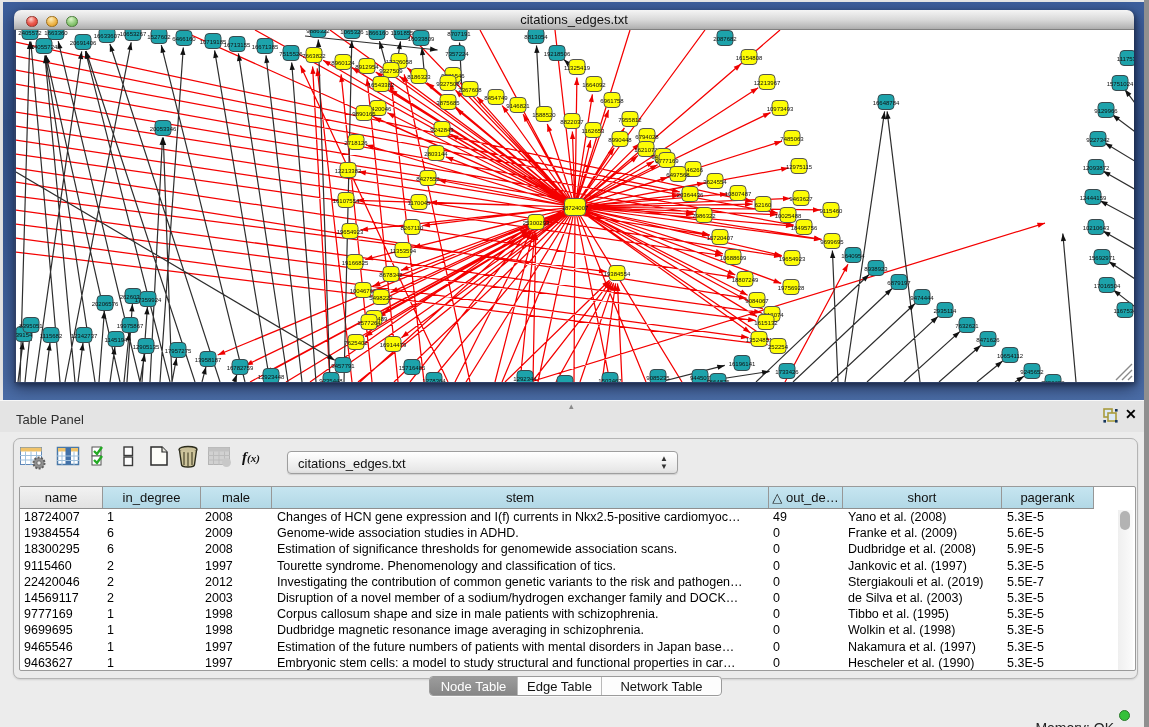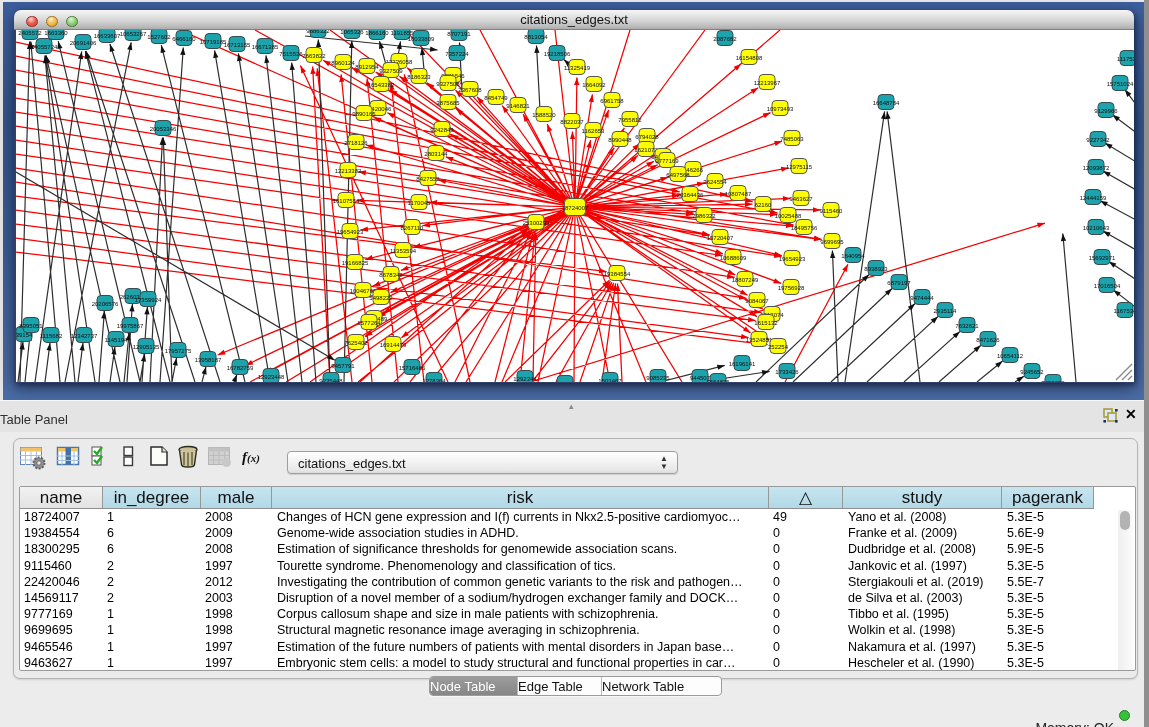--- a/index.html
+++ b/index.html
@@ -9,39 +9,39 @@
 #titlebar .tl{position:absolute;top:0;font-size:13px;font-weight:400;color:#111;width:100%;text-align:center;line-height:20px}
 .btn{position:absolute;top:5.5px;width:11.5px;height:11.5px;border-radius:50%}
 #b1{left:12px;background:radial-gradient(circle at 40% 25%,#ffd5d0,#ea5c50 50%,#dd4438 80%);border:1px solid #96322a}
 #b2{left:32px;background:radial-gradient(circle at 40% 25%,#fdeebc,#f0bc57 50%,#e4a32f 80%);border:1px solid #9c6d18}
 #b3{left:52px;background:radial-gradient(circle at 40% 25%,#dff6cc,#94cd7f 50%,#74b65c 80%);border:1px solid #4a7c3a}
 
 #tpanel{position:absolute;left:0;top:400px;width:1144px;height:327px;background:#ececec;border-top:1px solid #f8f8f8}
 #tphead2{position:absolute;left:0;top:0;width:100%;height:31px;background:#e4e4e4}
 #bigpanel{position:absolute;left:13px;top:37px;width:1125px;height:241px;border:1px solid #b4b4b4;border-radius:7px;background:#ebebeb;box-shadow:0 1px 2px rgba(0,0,0,0.12)}
 #tphead{position:absolute;left:0;top:0;width:100%;height:30px}
-#tphead .t{position:absolute;left:0;top:11px;font-size:13px;color:#303030}
+#tphead .t{position:absolute;left:16px;top:11px;font-size:13px;color:#303030}
 #splitarrow{position:absolute;left:569px;top:0px;color:#8a8a8a;font-size:9px}
 #tb{position:absolute;left:0;top:38px;width:100%;height:46px}
 #combo{position:absolute;left:287px;top:50px;width:391px;height:23px;border:1px solid #9e9e9e;border-radius:4px;background:linear-gradient(180deg,#ffffff,#e8e8e8 85%,#dcdcdc);box-shadow:0 1px 1px rgba(0,0,0,.12)}
 #combo .ct{position:absolute;left:10px;top:4px;font-size:13px;color:#111}
 #combo .sp{position:absolute;right:9px;top:3px;font-size:8px;color:#333;line-height:8px;text-align:center}
 #tablebox{position:absolute;left:19px;top:85px;width:1117px;height:185px;background:#fff;border:1px solid #9a9a9a;border-radius:2px}
-#thead{position:absolute;left:0;top:0;width:1074px;height:22px;display:flex;font-size:17px;color:#111;border-bottom:1px solid #8f8f8f}
+#thead{position:absolute;left:0;top:0;width:1074px;height:22px;display:flex;font-size:13px;color:#111;border-bottom:1px solid #8f8f8f}
 #thead div{border-right:1px solid #979797;text-align:center;line-height:21px;background:linear-gradient(180deg,#c6e5f0,#b2d8e6);overflow:hidden}
 #thead .h0{background:linear-gradient(180deg,#f2f2f2,#e2e2e2)}
 .h0{width:83px}.h1{width:98px}.h2{width:71px}.h3{width:497px}.h4{width:74px}.h5{width:159px}.h6{width:92px}
 #tbody{position:absolute;left:0;top:22px;width:1100px;font-size:12.5px;color:#000}
 .tr{display:flex;height:16.2px;line-height:16.2px;white-space:nowrap}
 .tr div{overflow:hidden}
 .tr div{box-sizing:border-box}.c0{width:83px;padding-left:4px}.c1{width:98px;padding-left:4px}.c2{width:71px;padding-left:4px}.c3{width:497px;padding-left:5px}.c4{width:74px;padding-left:4px}.c5{width:159px;padding-left:5px}.c6{width:92px;padding-left:5px}
 #vscroll{position:absolute;right:2px;top:23px;width:15px;height:160px;background:linear-gradient(90deg,#efefef,#fbfbfb)}
 #vthumb{position:absolute;left:2px;top:1px;width:10px;height:19px;border-radius:5px;background:#b3b3b3}
 #tabs{position:absolute;left:429px;top:275px;height:20px;display:flex;border:1px solid #9b9b9b;border-radius:4px;overflow:hidden;font-size:13px;background:#fdfdfd;box-shadow:0 1px 0 rgba(255,255,255,.7)}
-#tabs div{line-height:19px;color:#111;text-align:left}#tabs .w1{width:87px}#tabs .w2{width:83px}#tabs .w3{width:119px}
+#tabs div{line-height:19px;color:#111;text-align:center}#tabs .w1{width:87px}#tabs .w2{width:83px}#tabs .w3{width:119px}
 #tabs .sel{background:linear-gradient(180deg,#9c9c9c,#868686);color:#fff}
 #tabs .sep{width:1px;padding:0;background:#b9b9b9}
 #mem{position:absolute;right:30px;top:319px;font-size:14px;color:#222}
 #memdot{position:absolute;right:14px;top:309px;width:11px;height:11px;border-radius:50%;background:#35c13a;border:1px solid #2a7a2a}
 #floaticon{position:absolute;left:1103px;top:6.5px;width:15px;height:15px}
 #closex{position:absolute;left:1125px;top:5px;font-size:14px;font-weight:700;color:#000}
 </style></head>
 <body>
 <div id="desktop"></div>
 <div id="win">
@@ -598,43 +598,43 @@
   </div>
   <div id="combo">
       <div class="ct">citations_edges.txt</div>
       <div class="sp">▲<br>▼</div>
     </div>
   <div id="tablebox">
     <div id="thead">
         <div class="h0">name</div>
         <div class="h1">in_degree</div>
         <div class="h2">male</div>
-        <div class="h3">risk</div>
+        <div class="h3">stem</div>
         <div class="h4">△ out_de…</div>
-        <div class="h5">study</div>
+        <div class="h5">short</div>
         <div class="h6">pagerank</div>
       </div>
     <div id="tbody">
 <div class="tr">
           <div class="c0">18724007</div>
           <div class="c1">1</div>
           <div class="c2">2008</div>
           <div class="c3">Changes of HCN gene expression and I(f) currents in Nkx2.5-positive cardiomyoc…</div>
           <div class="c4">49</div>
           <div class="c5">Yano et al. (2008)</div>
           <div class="c6">5.3E-5</div>
         </div>
 <div class="tr">
           <div class="c0">19384554</div>
           <div class="c1">6</div>
           <div class="c2">2009</div>
           <div class="c3">Genome-wide association studies in ADHD.</div>
           <div class="c4">0</div>
           <div class="c5">Franke et al. (2009)</div>
-          <div class="c6">5.6E-9</div>
+          <div class="c6">5.6E-5</div>
         </div>
 <div class="tr">
           <div class="c0">18300295</div>
           <div class="c1">6</div>
           <div class="c2">2008</div>
           <div class="c3">Estimation of significance thresholds for genomewide association scans.</div>
           <div class="c4">0</div>
           <div class="c5">Dudbridge et al. (2008)</div>
           <div class="c6">5.9E-5</div>
         </div>
@@ -671,21 +671,21 @@
           <div class="c2">1998</div>
           <div class="c3">Corpus callosum shape and size in male patients with schizophrenia.</div>
           <div class="c4">0</div>
           <div class="c5">Tibbo et al. (1995)</div>
           <div class="c6">5.3E-5</div>
         </div>
 <div class="tr">
           <div class="c0">9699695</div>
           <div class="c1">1</div>
           <div class="c2">1998</div>
-          <div class="c3">Structural magnetic resonance image averaging in schizophrenia.</div>
+          <div class="c3">Dudbridge magnetic resonance image averaging in schizophrenia.</div>
           <div class="c4">0</div>
           <div class="c5">Wolkin et al. (1998)</div>
           <div class="c6">5.3E-5</div>
         </div>
 <div class="tr">
           <div class="c0">9465546</div>
           <div class="c1">1</div>
           <div class="c2">1997</div>
           <div class="c3">Estimation of the future numbers of patients with mental disorders in Japan base…</div>
           <div class="c4">0</div>

